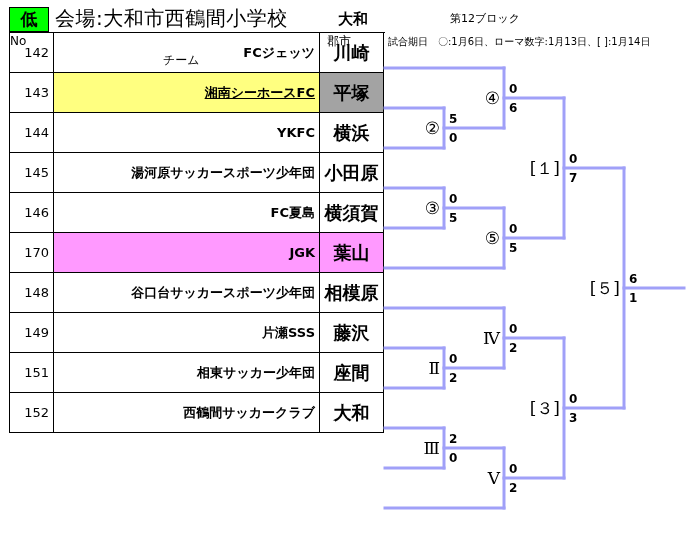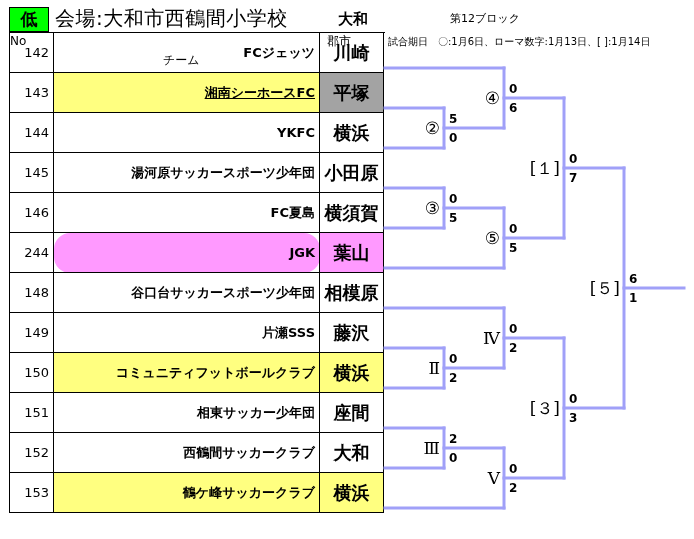--- a/index.html
+++ b/index.html
@@ -60,53 +60,43 @@
         <td class="no">145</td>
         <td class="team">湯河原サッカースポーツ少年団</td>
         <td class="city">小田原</td>
       </tr>
       <tr>
         <td class="no">146</td>
         <td class="team">FC夏島</td>
         <td class="city">横須賀</td>
       </tr>
       <tr>
-        <td class="no">244</td>
-        <td class="team" style="background: rgb(255, 153, 255); border-radius: 16px;">JGK</td>
+        <td class="no">170</td>
+        <td class="team" style="background: rgb(255, 153, 255);">JGK</td>
         <td class="city" style="background: rgb(255, 153, 255);">葉山</td>
       </tr>
       <tr>
         <td class="no">148</td>
         <td class="team">谷口台サッカースポーツ少年団</td>
         <td class="city">相模原</td>
       </tr>
       <tr>
         <td class="no">149</td>
         <td class="team">片瀬SSS</td>
         <td class="city">藤沢</td>
       </tr>
       <tr>
-        <td class="no">150</td>
-        <td class="team" style="background: rgb(255, 255, 128);">コミュニティフットボールクラブ</td>
-        <td class="city" style="background: rgb(255, 255, 128);">横浜</td>
-      </tr>
-      <tr>
         <td class="no">151</td>
         <td class="team">相東サッカー少年団</td>
         <td class="city">座間</td>
       </tr>
       <tr>
         <td class="no">152</td>
         <td class="team">西鶴間サッカークラブ</td>
         <td class="city">大和</td>
-      </tr>
-      <tr>
-        <td class="no">153</td>
-        <td class="team" style="background: rgb(255, 255, 128);">鶴ケ峰サッカークラブ</td>
-        <td class="city" style="background: rgb(255, 255, 128);">横浜</td>
       </tr>
     </tbody>
 </table>
 
 <svg id="bracket" width="694" height="539">
     <line x1="385" y1="108" x2="444" y2="108" stroke="#a0a0f8" stroke-width="3" stroke-linecap="square"></line>
     <line x1="385" y1="148" x2="444" y2="148" stroke="#a0a0f8" stroke-width="3" stroke-linecap="square"></line>
     <line x1="444" y1="108" x2="444" y2="148" stroke="#a0a0f8" stroke-width="3" stroke-linecap="square"></line>
     <text x="440" y="134" class="lbl" text-anchor="end">②</text>
     <text x="449" y="123" class="score">5</text>

